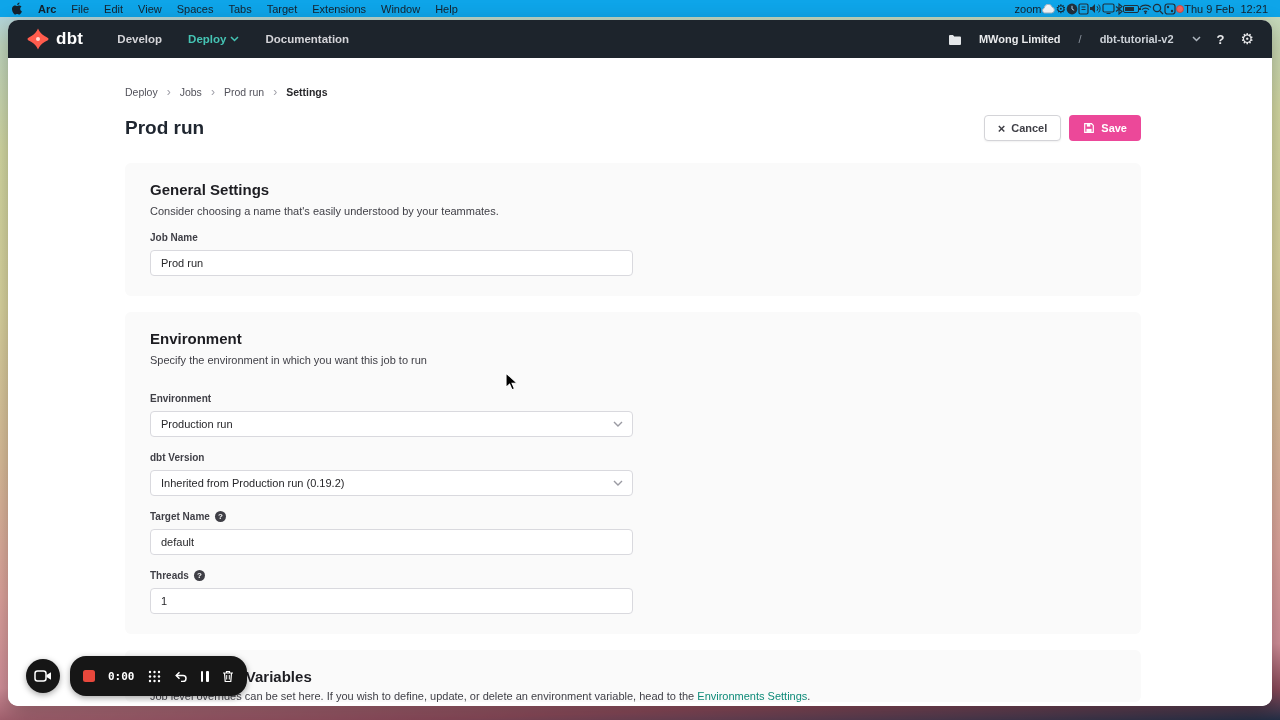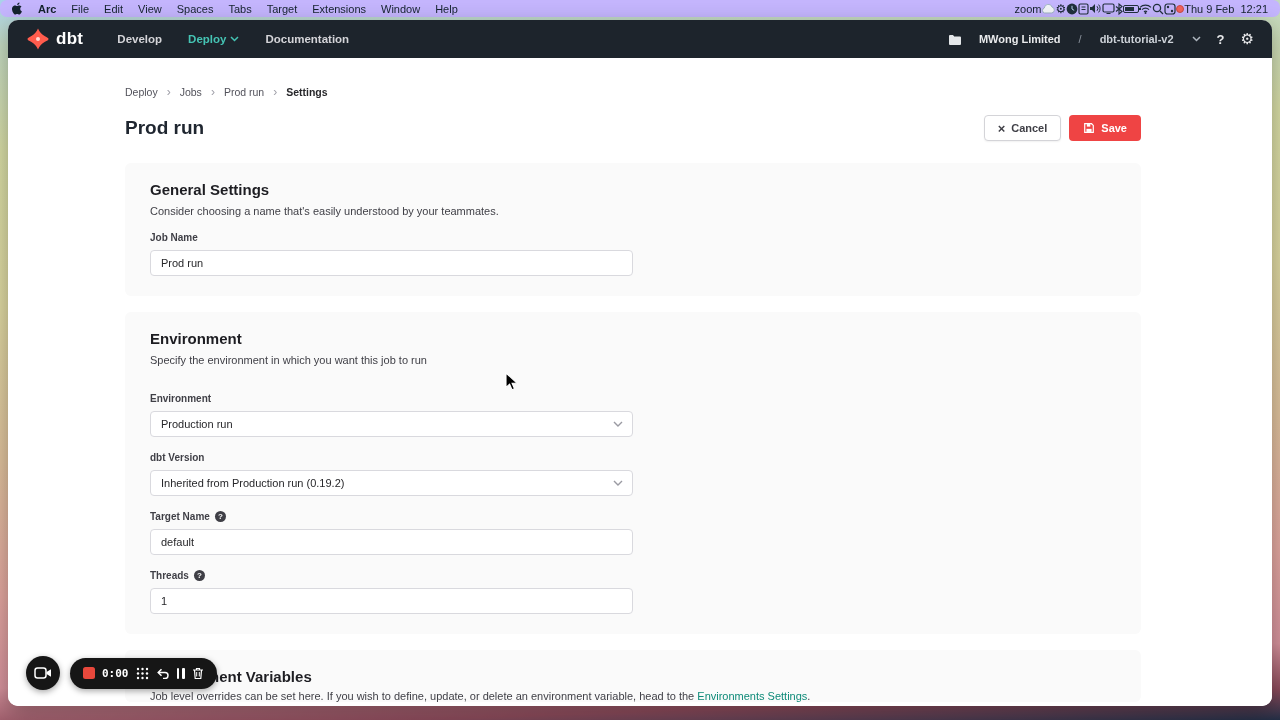--- a/index.html
+++ b/index.html
@@ -5,22 +5,22 @@
   * { margin:0; padding:0; box-sizing:border-box; }
   html,body { width:1280px; height:720px; overflow:hidden; font-family:"Liberation Sans", sans-serif; }
   body {
     position:relative;
     background:linear-gradient(178deg,#a9d1ea 0%,#c3d9c0 6%,#d6dba4 20%,#dcd6a0 40%,#ddc09b 60%,#e0a59e 78%,#d4919b 90%,#8a4a5a 96%,#232e45 100%);
   }
 
   
   .menubar {
     position:absolute; top:0; left:0; right:0; height:17px;
-    background:#c4b5fd; display:flex; align-items:center;
-    padding:0 12px; font-size:11px; color:#14222e;border-radius:7px;
+    background:#0ea5e9; display:flex; align-items:center;
+    padding:0 12px; font-size:11px; color:#14222e;
   }
   .menubar .left { display:flex; align-items:center; gap:15px; }
   .menubar .mb-item { cursor:default; }
   .menubar .app-name { font-weight:700; }
   .menubar .right { margin-left:auto; display:flex; align-items:center; }
   .menubar svg { display:block; }
   .mb-icon { display:flex; align-items:center; }
   .battery { width:16px; height:8px; border:1px solid #20303c; border-radius:2px; position:relative; }
   .battery::before { content:""; position:absolute; left:1px; top:1px; bottom:1px; width:9px; background:#20303c; }
   .battery::after { content:""; position:absolute; right:-3px; top:2px; width:2px; height:2px; background:#20303c; }
@@ -65,21 +65,21 @@
   .crumb { cursor:pointer; }
   .crumb.current { font-weight:700; color:#27272a; }
   .crumb-sep { color:#a1a1aa; font-size:12px; line-height:1; }
 
   .page-header { display:flex; align-items:center; margin-top:17px; }
   .page-title { font-size:19px; font-weight:700; color:#1f2630; }
   .header-actions { margin-left:auto; display:flex; align-items:center; gap:8px; }
   .btn { height:26px; display:inline-flex; align-items:center; gap:6px; padding:0 13px; border-radius:4px; font-size:11px; cursor:pointer; border:1px solid transparent; }
   .btn-cancel { background:#fff; border-color:#d4d4d8; color:#3f3f46; font-weight:600; box-shadow:0 1px 2px rgba(0,0,0,.06); }
   .btn-cancel .x-glyph { font-size:13px; font-weight:700; line-height:1; }
-  .btn-save { background:#ef4444; color:#fff; font-weight:700; }
+  .btn-save { background:#ec4899; color:#fff; font-weight:700; }
 
   .card { background:#fafafa; border-radius:6px; margin-top:22px; padding:18px 25px 20px 25px; }
   .card + .card { margin-top:16px; }
   .card h2 { font-size:15px; font-weight:700; color:#1d1d22; }
   .card .desc { font-size:11px; color:#3f3f46; margin-top:7px; }
   .desc a, .env-link { color:#0e8a78; cursor:pointer; }
 
   .field { margin-top:15px; }
   .field:first-of-type { margin-top:21px; }
   .field-label { display:flex; align-items:center; gap:5px; font-size:10px; font-weight:700; color:#3f3f46; }
@@ -96,22 +96,22 @@
   .select .chev { position:absolute; right:9px; }
 
   
   .recorder { position:absolute; left:26px; top:656px; display:flex; align-items:center; gap:10px; z-index:50; }
   .rec-cam-btn {
     width:34px; height:34px; border-radius:50%; background:#161616;
     display:flex; align-items:center; justify-content:center; cursor:pointer;
     box-shadow:0 2px 6px rgba(0,0,0,.35);
   }
   .rec-pill {
-    height:31px; background:#161616; border-radius:16px; display:flex; align-items:center;
-    padding:8px 13px; gap:7px; box-shadow:0 2px 6px rgba(0,0,0,.35);
+    height:40px; background:#161616; border-radius:16px; display:flex; align-items:center;
+    padding:8px 13px; gap:13px; box-shadow:0 2px 6px rgba(0,0,0,.35);
   }
   .stop-square { width:12px; height:12px; border-radius:2.5px; background:#e8483c; cursor:pointer; }
   .rec-timer { color:#fff; font-size:11px; font-weight:700; font-family:"DejaVu Sans Mono", monospace; }
   .pill-icon { display:flex; align-items:center; cursor:pointer; }
   .pause-bars { display:flex; gap:3px; cursor:pointer; }
   .pause-bars i { width:2.5px; height:11px; background:#fff; border-radius:1px; }
 
   .cursor { position:absolute; left:505px; top:372px; z-index:99; pointer-events:none; }
 </style>
 </head>

